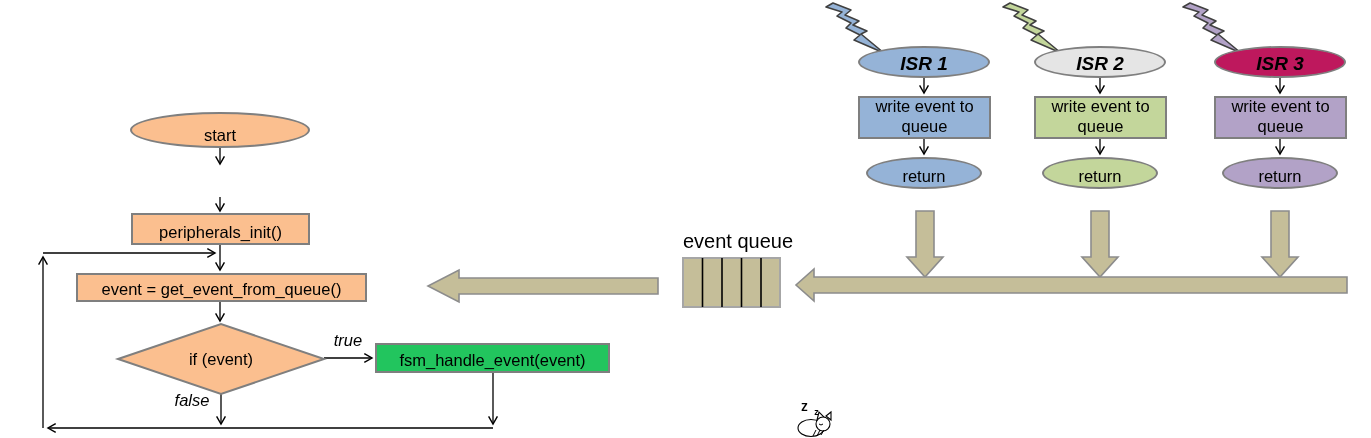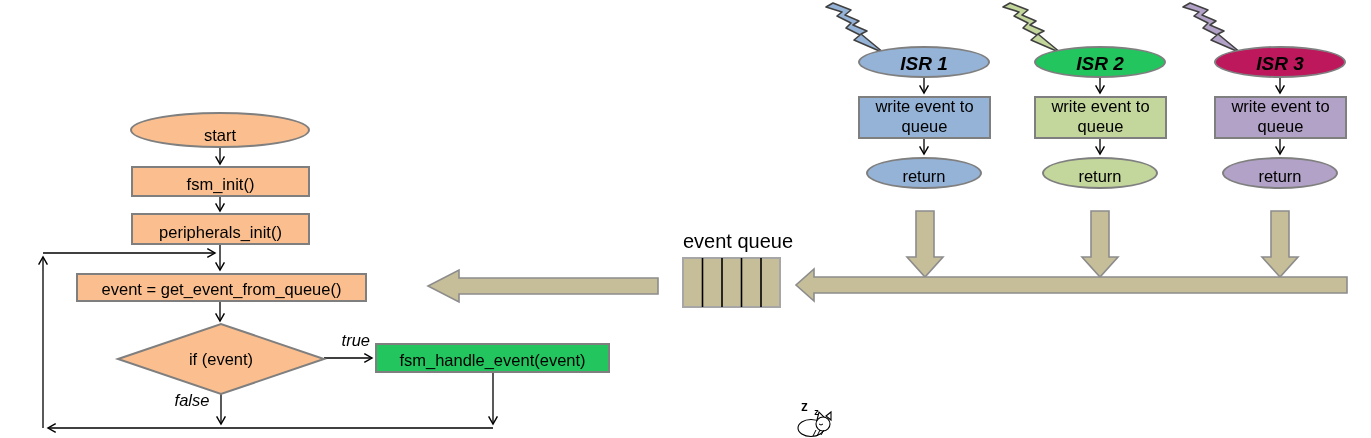--- a/index.html
+++ b/index.html
@@ -97,37 +97,34 @@
         <path class="cat-detail" d="M18,24 L21,18 M22,24 L25,18 M26,23 L29,18"></path>
         <path class="cat-detail" d="M24,12 Q26,14 28,12"></path>
       </g>
     </g>
   </svg>
 
   <div class="node ellipse" style="left: 130px; top: 112px; width: 180px; height: 36px; background-color: rgb(251, 191, 143);">
     <span>start</span>
   </div>
 
-  <div class="node rect" style="left: 131px; top: 166px; width: 179px; height: 31px; background-color: rgb(251, 191, 143);">
-    <span>fsm_init()</span>
-  </div>
 
   <div class="node rect" style="left: 76px; top: 273px; width: 291px; height: 29px; background-color: rgb(251, 191, 143);">
     <span>event = get_event_from_queue()</span>
   </div>
 
   <div class="node rect" style="left: 131px; top: 213px; width: 179px; height: 32px; background-color: rgb(251, 191, 143);">
     <span>peripherals_init()</span>
   </div>
 
   <div class="label" style="left:121px;top:343px;width:200px;height:32px;font-size:16.5px;text-align:right;">
     <span>if (event)</span>
   </div>
 
-  <div class="label branch-label" style="left:326px;top:330px;width:44px;height:20px;justify-content:flex-end;">
+  <div class="label branch-label" style="left:326px;top:330px;width:44px;height:20px;">
     <span>true</span>
   </div>
 
   <div class="label branch-label" style="left:168px;top:390px;width:48px;height:20px;">
     <span>false</span>
   </div>
 
   <div class="node rect" style="left: 375px; top: 343px; width: 235px; height: 30px; background-color: #22c55e;">
     <span>fsm_handle_event(event)</span>
   </div>
@@ -139,21 +136,21 @@
   <div class="node ellipse isr-title" style="left: 858px; top: 46px; width: 132px; height: 32px; background-color: rgb(149, 179, 215);">
     <span>ISR 1</span>
   </div>
   <div class="node rect" style="left: 858px; top: 96px; width: 133px; height: 43px; padding: 0px 14px; background-color: rgb(149, 179, 215);">
     <span>write event to queue</span>
   </div>
   <div class="node ellipse" style="left: 866px; top: 157px; width: 116px; height: 32px; background-color: rgb(149, 179, 215);">
     <span>return</span>
   </div>
 
-  <div class="node ellipse isr-title" style="left: 1034px; top: 46px; width: 132px; height: 32px; background-color: #22c55e;">
+  <div class="node ellipse isr-title" style="left: 1034px; top: 46px; width: 132px; height: 32px; background-color: #e5e5e5;">
     <span>ISR 2</span>
   </div>
   <div class="node rect" style="left: 1034px; top: 96px; width: 133px; height: 43px; padding: 0px 14px; background-color: rgb(195, 214, 155);">
     <span>write event to queue</span>
   </div>
   <div class="node ellipse" style="left: 1042px; top: 157px; width: 116px; height: 32px; background-color: rgb(195, 214, 155);">
     <span>return</span>
   </div>
 
   <div class="node ellipse isr-title" style="left: 1214px; top: 46px; width: 132px; height: 32px; background-color: #be185d;">

